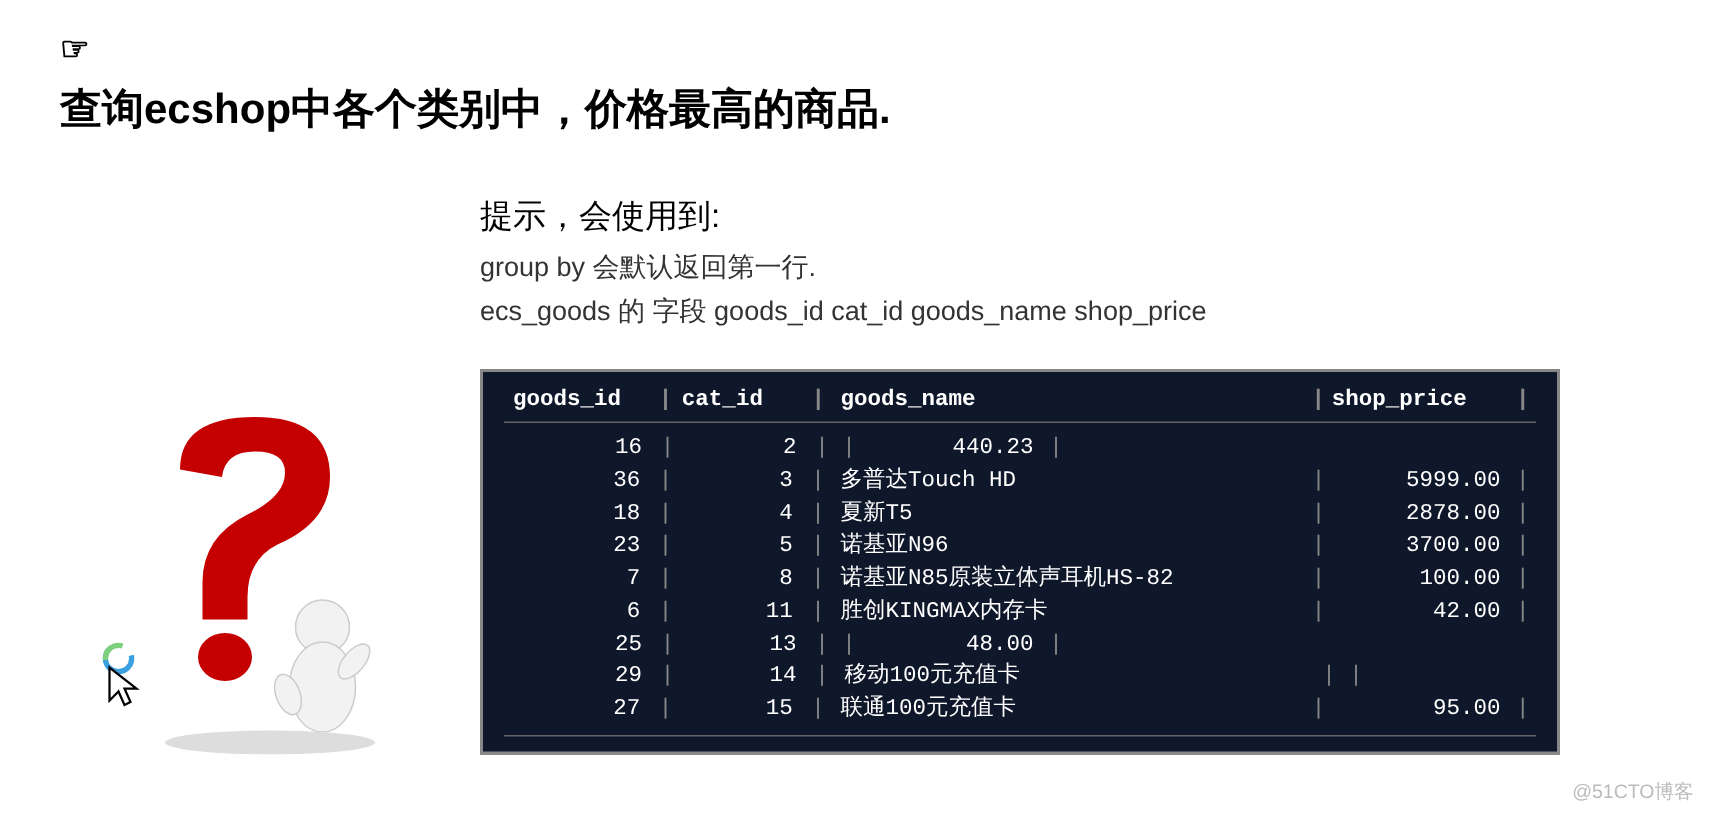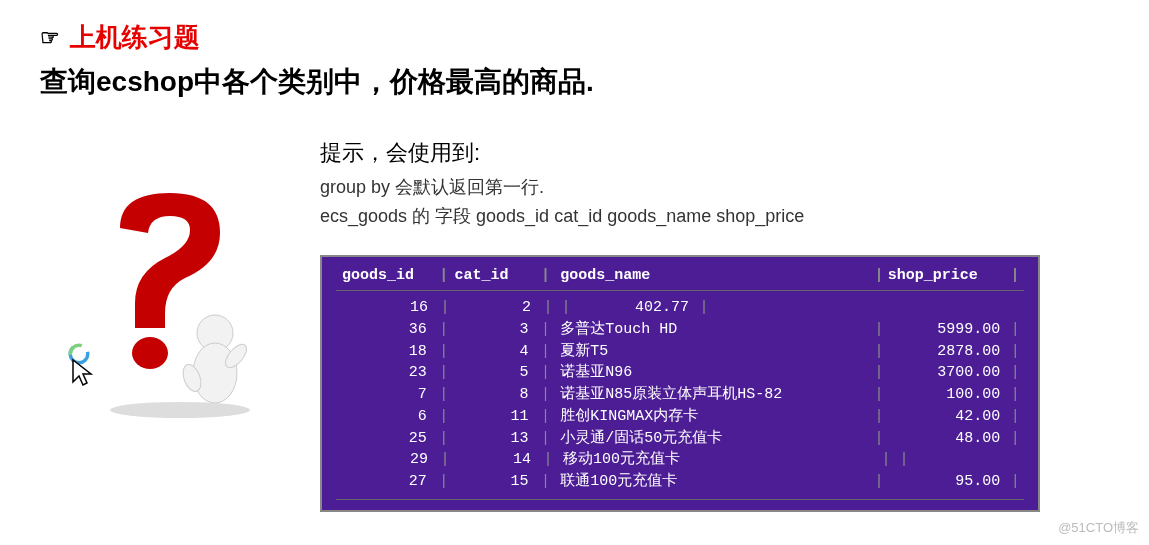--- a/index.html
+++ b/index.html
@@ -31,21 +31,21 @@
       font-weight: bold;
     }
     .main-question {
       font-size: 28px;
       font-weight: bold;
       color: #000;
       margin-bottom: 37px;
     }
     .content-row {
       display: flex;
-      align-items: flex-start;
+      align-items: flex-end;
     }
     .figure-col {
       width: 250px;
       position: relative;
       padding-top: 40px;
     }
     .question-mark {
       position: relative;
       width: 200px;
       height: 240px;
@@ -79,21 +79,21 @@
       color: #000;
     }
     .hint-line {
       font-size: 18px;
       color: #333;
       line-height: 1.5;
       margin-bottom: 2px;
     }
     .terminal {
       margin-top: 25px;
-      background: #4c1d95;
+      background: #0f172a;
       color: #fff;
       font-family: "Courier New", Consolas, monospace;
       font-size: 15px;
       padding: 10px 14px;
       border: 2px solid #888;
       width: 720px;
     }
     .term-header {
       border-bottom: 1px solid #666;
       padding-bottom: 6px;
@@ -114,32 +114,31 @@
     .term-header .col-id { text-align: left; padding-left: 6px; }
     .term-header .col-cat { text-align: left; padding-left: 2px; }
     .term-header .col-name { text-align: left; }
     .term-header .col-price { text-align: left; }
     .term-bottom {
       border-top: 1px solid #666;
       margin-top: 6px;
     }
     .watermark {
       position: absolute;
-      right: 10px;
+      right: 20px;
       bottom: 8px;
       color: #bbb;
       font-size: 13px;
     }
   </style>
 </head>
 <body>
 
 <div class="header-row">
   <span class="hand-icon">☞</span>
-  <span class="exercise-title">上机练习题</span>
 </div>
 
 <div class="main-question">查询ecshop中各个类别中，价格最高的商品.</div>
 
 <div class="content-row">
   <div class="figure-col">
     <div class="question-mark">
       <svg class="qmark-svg" viewBox="0 0 200 240">
 
         <path d="M 40 50 Q 40 15 90 15 Q 140 15 140 55 Q 140 85 105 100 Q 85 110 85 135 L 85 150 L 55 150 L 55 125 Q 55 95 85 80 Q 110 68 110 52 Q 110 38 90 38 Q 70 38 68 55 Z" fill="#c40000"></path>
@@ -178,21 +177,21 @@
         <span class="col-price">shop_price</span>
         <span class="col-sep">|</span>
       </div>
       <div id="terminal-body">
           <div class="term-row">
             <span class="col-id">16</span>
             <span class="col-sep">|</span>
             <span class="col-cat">2</span>
             <span class="col-sep">|</span>
             <span class="col-sep">|</span>
-            <span class="col-price">402.77</span>
+            <span class="col-price">440.23</span>
             <span class="col-sep">|</span>
           </div>
           <div class="term-row">
             <span class="col-id">36</span>
             <span class="col-sep">|</span>
             <span class="col-cat">3</span>
             <span class="col-sep">|</span>
             <span class="col-name">多普达Touch HD</span>
             <span class="col-sep">|</span>
             <span class="col-price">5999.00</span>
@@ -236,21 +235,20 @@
             <span class="col-name">胜创KINGMAX内存卡</span>
             <span class="col-sep">|</span>
             <span class="col-price">42.00</span>
             <span class="col-sep">|</span>
           </div>
           <div class="term-row">
             <span class="col-id">25</span>
             <span class="col-sep">|</span>
             <span class="col-cat">13</span>
             <span class="col-sep">|</span>
-            <span class="col-name">小灵通/固话50元充值卡</span>
             <span class="col-sep">|</span>
             <span class="col-price">48.00</span>
             <span class="col-sep">|</span>
           </div>
           <div class="term-row">
             <span class="col-id">29</span>
             <span class="col-sep">|</span>
             <span class="col-cat">14</span>
             <span class="col-sep">|</span>
             <span class="col-name">移动100元充值卡</span>

